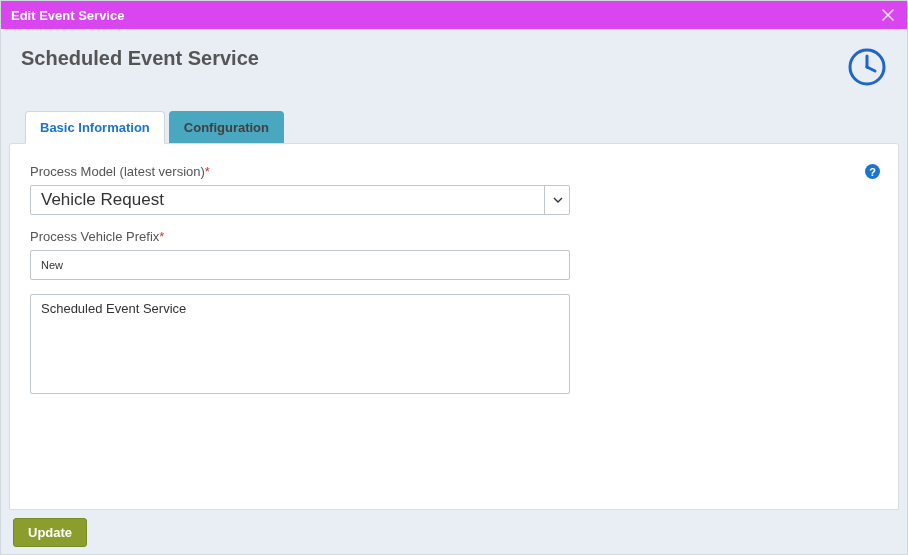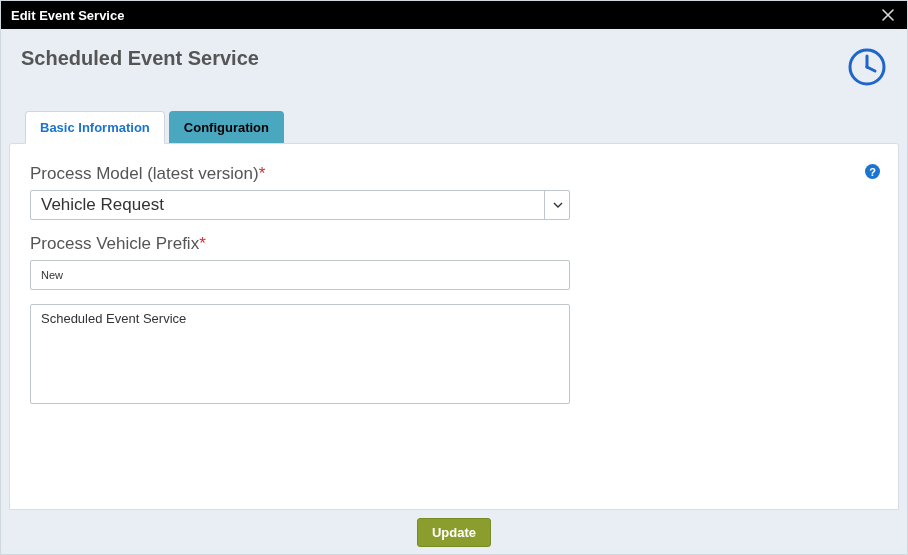--- a/index.html
+++ b/index.html
@@ -8,21 +8,21 @@
     width: 908px;
     height: 555px;
     border: 1px solid #cfd8dc;
     background: #e8eef3;
     position: relative;
     display: flex;
     flex-direction: column;
   }
   .titlebar {
     height: 28px;
-    background: #000000;
+    background: #d946ef;
     color: #fff;
     display: flex;
     align-items: center;
     padding: 0 10px;
     font-size: 13px;
     font-weight: 600;
   }
   .titlebar .close {
     margin-left: auto;
     width: 18px;
@@ -67,35 +67,35 @@
   .tab.active {
     background: #fff;
     color: #1b75d0;
     border: 1px solid #d0d6db;
     border-bottom-color: #fff;
     position: relative;
     z-index: 2;
   }
   .tab.inactive {
     background: #4aa7c0;
-    color: #000000;
+    color: #404040;
   }
   .panel {
     background: #fff;
     margin: -1px 8px 0 8px;
     border: 1px solid #d7dde2;
     border-top-left-radius: 3px;
     border-top-right-radius: 3px;
     flex: 1;
     padding: 20px 20px 20px 20px;
     position: relative;
   }
   .form-row { margin-bottom: 14px; max-width: 540px; }
   .form-label {
-    font-size: 17px;
+    font-size: 13px;
     color: #555;
     margin-bottom: 6px;
     display: block;
   }
   .req { color: #d32f2f; }
   .select-wrap {
     position: relative;
     width: 100%;
   }
   .select-display {
@@ -159,21 +159,21 @@
     font-weight: 700;
     display: flex;
     align-items: center;
     justify-content: center;
     cursor: pointer;
   }
   .footer {
     height: 44px;
     display: flex;
     align-items: center;
-    justify-content: center;
+    justify-content: flex-start;
     padding: 12px 12px;
   }
   .btn-primary {
     background: #8b9e2d;
     color: #fff;
     border: 1px solid #788a25;
     border-radius: 3px;
     padding: 6px 14px;
     font-size: 13px;
     font-weight: 600;

